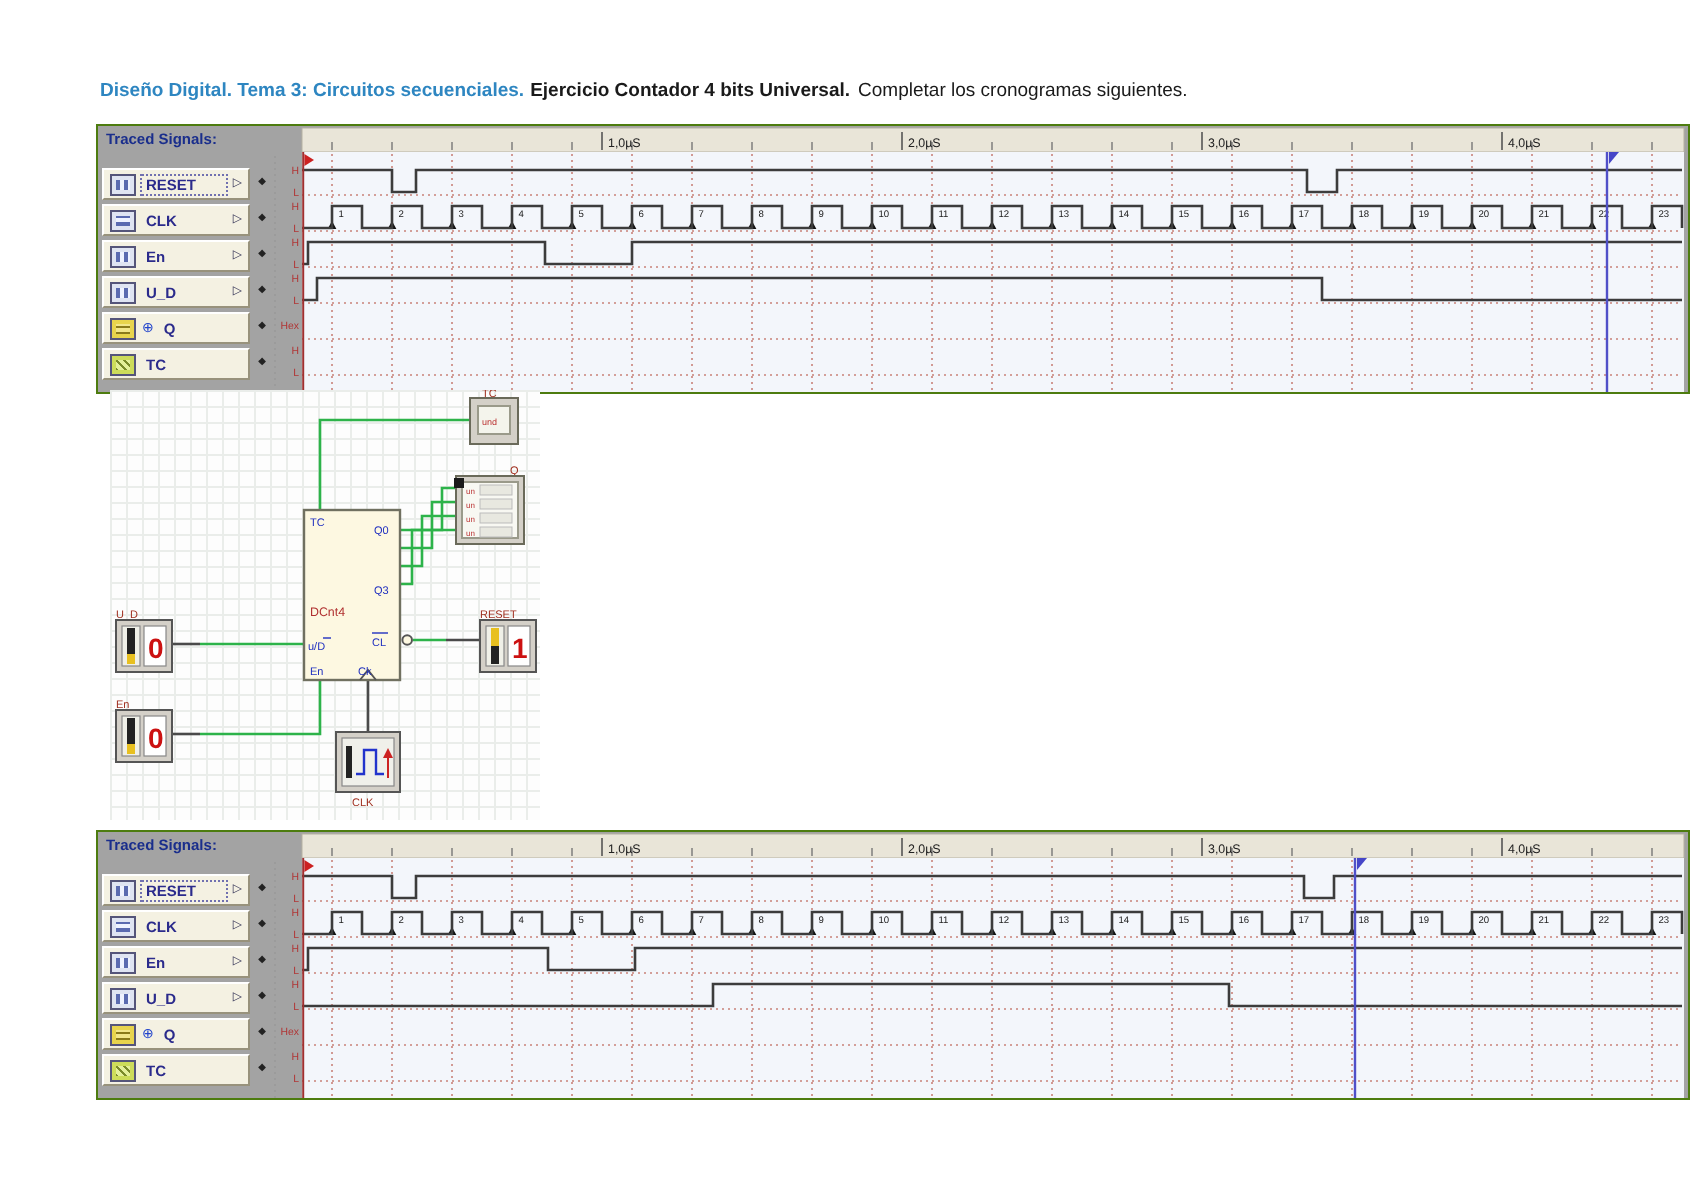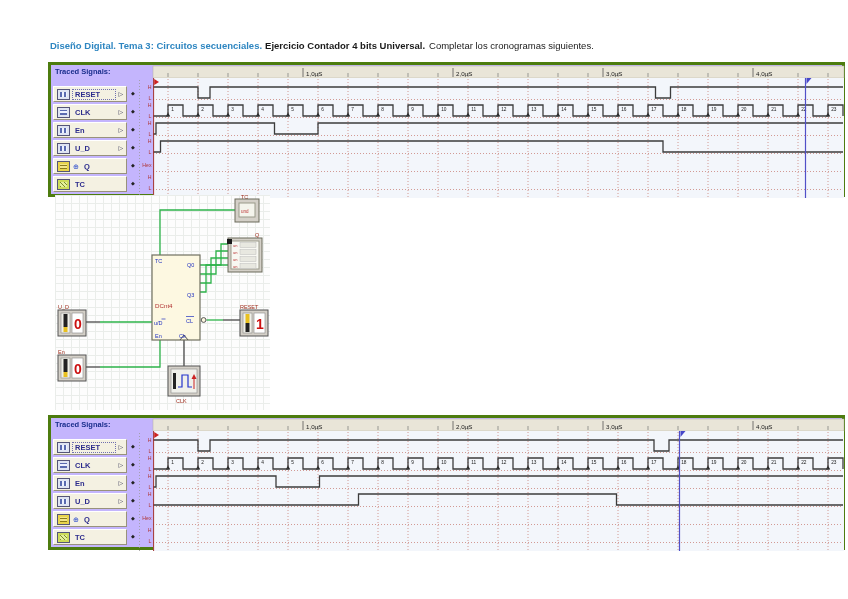--- a/index.html
+++ b/index.html
@@ -4,22 +4,22 @@
 <style>
   html,body{margin:0;padding:0;background:#fff;}
   .page{position:relative;width:848px;height:599px;background:#ffffff;overflow:hidden;
         font-family:"Liberation Sans", sans-serif;padding-left:22px;}
   .doc-title{position:absolute;left:50px;top:40px;font-size:9.5px;white-space:nowrap;color:#1a1a1a;}
   .doc-title .t-blue{color:#2e86c1;font-weight:bold;}
   .doc-title .t-bold{font-weight:bold;margin-left:3px;}
   .doc-title .t-norm{margin-left:4px;}
 
   
-  .panel{position:absolute;left:48px;width:797px;height:135px;background:#c4b5fd;
-         border:3px solid #4d7c0f;box-sizing:border-box;}
+  .panel{position:absolute;left:48px;width:797px;height:135px;background:#a3a3a3;
+         border:1px solid #4d7c0f;box-sizing:border-box;}
   #panel-top{top:62px;} #panel-bottom{top:415px;}
   .panel-header{position:absolute;left:4px;top:2px;font-size:7.5px;font-weight:600;color:#1a2e8c;}
   .sig-item{position:absolute;left:2px;width:74px;height:16px;box-sizing:border-box;
             background:#f4f1e2;border-top:1px solid #ffffff;border-left:1px solid #ffffff;
             border-right:1px solid #98927c;border-bottom:1px solid #98927c;
             display:flex;align-items:center;padding:0 3px;gap:3px;}
   .sig-label{font-size:7.5px;font-weight:bold;color:#2b2b8c;flex:1;text-align:left;padding:0 2px;line-height:9px;}
   .sig-label.selected{outline:1px dotted #7070b0;}
   .sig-arrow{font-size:6px;color:#333355;line-height:6px;}
   .sig-icon{width:13px;height:11px;border:1px solid #55557a;box-sizing:border-box;position:relative;flex:0 0 13px;}

